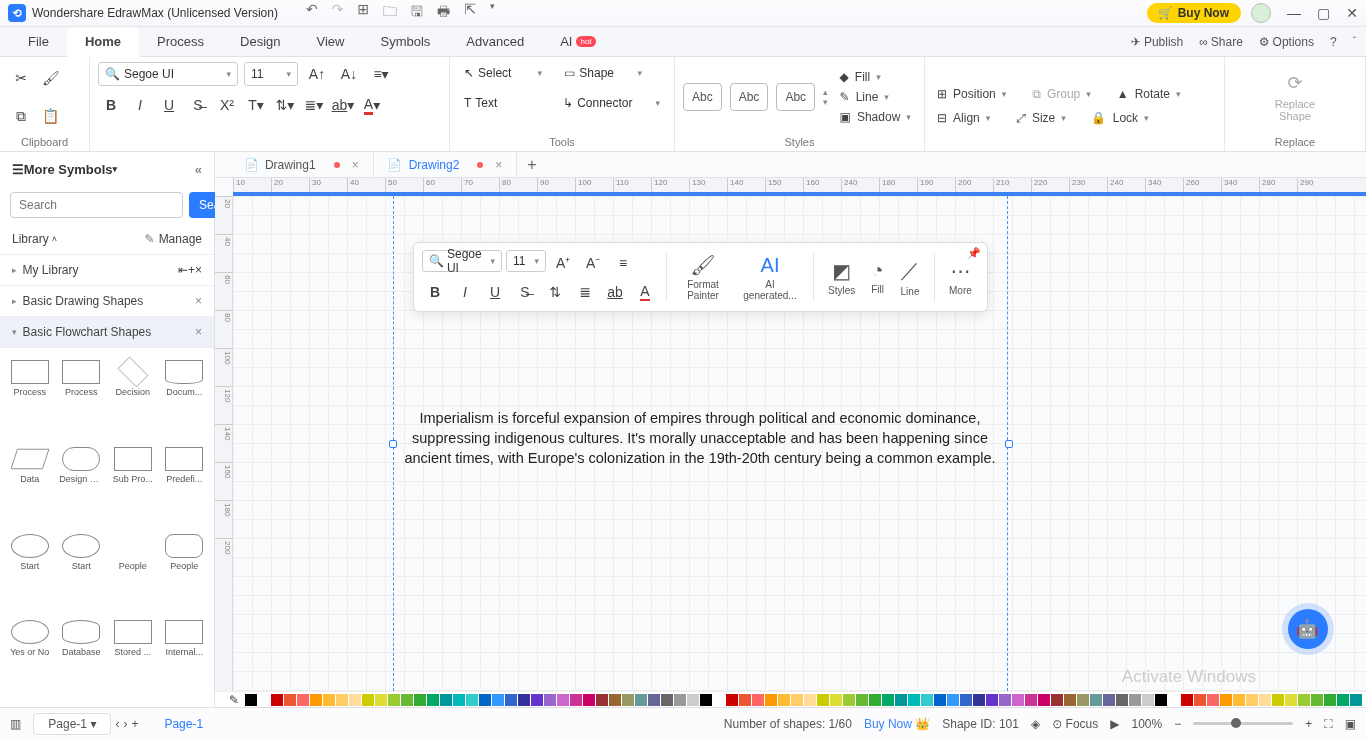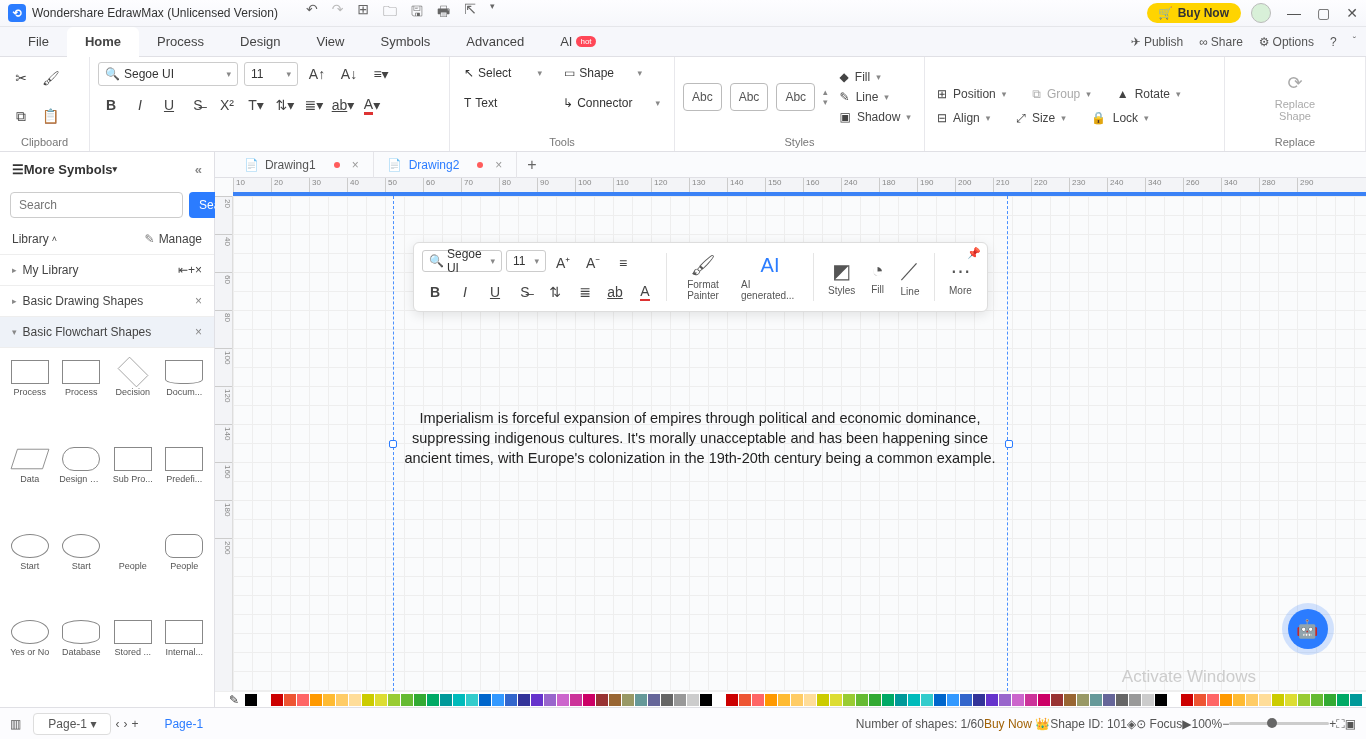--- a/index.html
+++ b/index.html
@@ -85,21 +85,21 @@
 
 
 .colorstrip { position:absolute; left:0; right:0; bottom:0; height:16px; display:flex; align-items:center; padding-left:14px; background:#fff; border-top:1px solid #eee; }
 .colorstrip .sw { width:12px; height:12px; margin-right:1px; }
 
 
 .statusbar { position:absolute; bottom:0; left:0; right:0; height:32px; background:#fcfcfe; border-top:1px solid #e0e0e5; display:flex; align-items:center; padding:0 10px; font-size:12px; color:#555; gap:12px; }
 .statusbar .pagetabs { display:flex; align-items:center; gap:4px; }
 .statusbar .ptab { padding:3px 14px; border:1px solid #ddd; border-radius:4px; background:#fff; }
 .statusbar .ptab.active { color:#2b7cff; border-color:#2b7cff; }
-.statusbar .right { margin-left:auto; display:flex; align-items:center; }
+.statusbar .right { margin-left:auto; display:flex; align-items:center; gap:12px; }
 .zoomslider { width:100px; height:3px; background:#ccc; position:relative; border-radius:2px; }
 .zoomslider .thumb { position:absolute; left:38px; top:-4px; width:10px; height:10px; background:#666; border-radius:50%; }
 
 
 .fab { position:absolute; right:38px; bottom:90px; width:40px; height:40px; border-radius:50%; background:#2b7cff; box-shadow:0 0 0 6px rgba(43,124,255,0.2); display:flex; align-items:center; justify-content:center; color:#fff; font-size:18px; }
 
 .watermark { position:absolute; right:110px; bottom:52px; color:#ccc; font-size:17px; }
 </style>
 </head>
 <body>
@@ -452,21 +452,21 @@
             </div>
         </div>
       </div>
       <div class="sep"></div>
       <div class="bigbtn">
           <span class="ic">🖌</span>
           <span style="text-align:center;width:44px">Format Painter</span>
         </div>
       <div class="bigbtn">
           <span class="ic" style="color:#2b7cff">AI</span>
-          <span style="width:58px;">AI generated...</span>
+          <span style="width:58px;text-align:center">AI generated...</span>
         </div>
       <div class="sep"></div>
       <div class="bigbtn">
           <span class="ic">◩</span>
           <span>Styles</span>
         </div>
       <div class="bigbtn">
           <span class="ic">◔</span>
           <span>Fill</span>
         </div>
@@ -577,21 +577,21 @@
   <span>▥</span>
   <div class="pagetabs">
     <div class="ptab"><span>Page-1</span> ▾</div>
     <span>‹</span>
     <span>›</span>
     <span>+</span>
   </div>
   <div class="ptab active" style="border:none;background:none">Page-1</div>
   <div class="right">
     <span>Number of shapes: 1/60</span>
-    <span style="color:#a16207"><span>Buy Now</span> 👑</span>
+    <span style="color:#3b82f6"><span>Buy Now</span> 👑</span>
     <span>Shape ID: 101</span>
     <span>◈</span>
     <span>⊙ <span>Focus</span></span>
     <span>▶</span>
     <span>100%</span>
     <span>−</span>
     <div class="zoomslider">
         <div class="thumb"></div>
       </div>
     <span>+</span>

